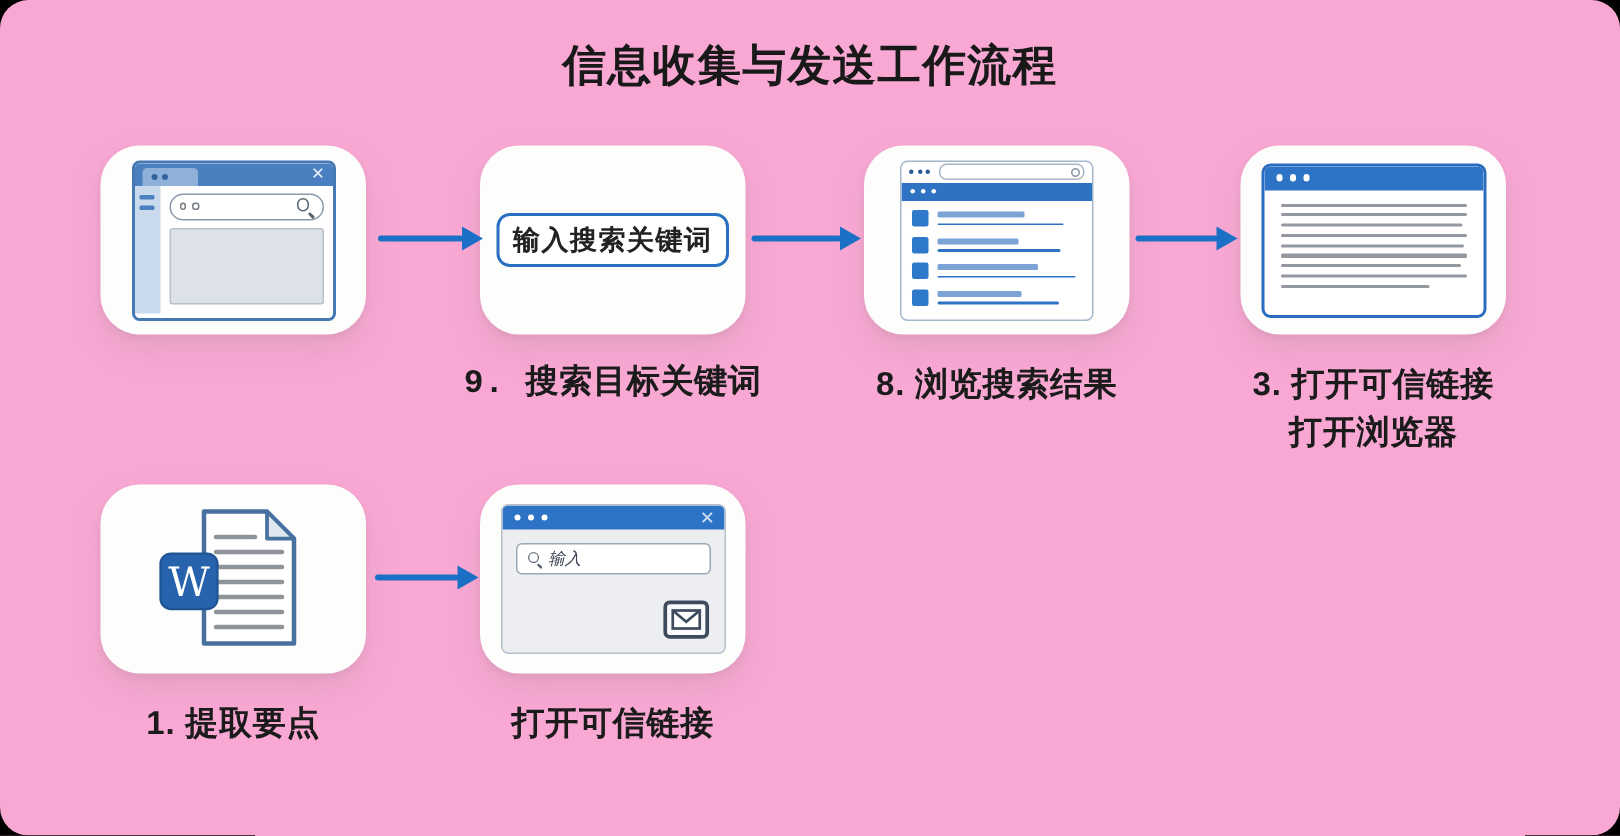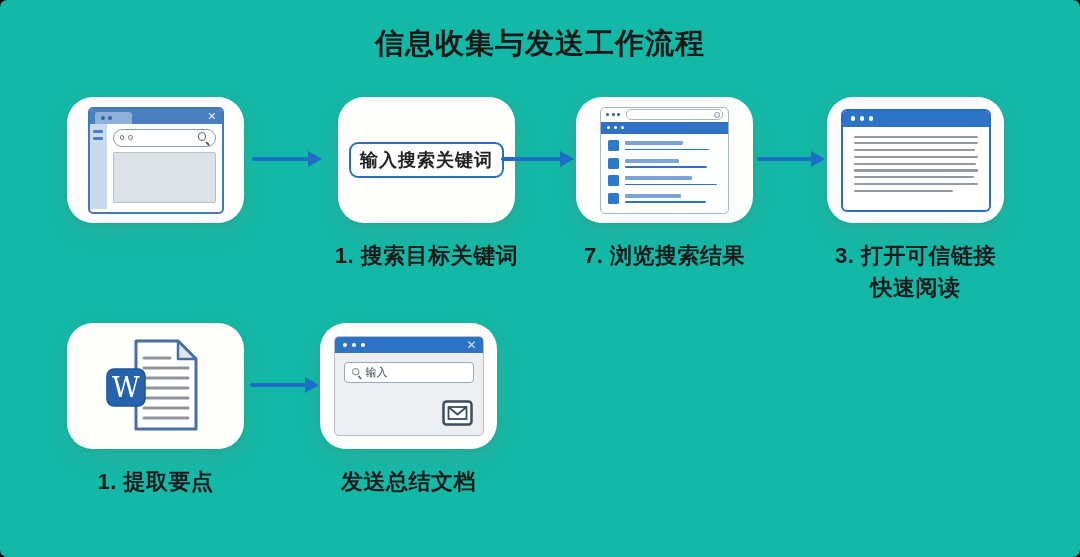--- a/index.html
+++ b/index.html
@@ -1,18 +1,18 @@
 <!DOCTYPE html>
 <html><head>
 <meta charset="utf-8">
 <style>
   html,body{margin:0;padding:0;background:#000;}
   body{font-family:"Liberation Sans","DejaVu Sans",sans-serif;}
   .stage{position:relative;width:1080px;height:557px;background:#000;overflow:hidden;}
-  .frame{position:absolute;inset:0;background:#14b8a6;border-radius:7px;overflow:hidden;}
+  .frame{position:absolute;inset:0;background:#f9a8d4;border-radius:19px;overflow:hidden;}
 
   .title{position:absolute;top:24px;left:0;right:0;text-align:center;
          font-size:29px;font-weight:700;color:#191919;letter-spacing:1px;}
 
   .step{position:absolute;width:177px;}
   .card{width:177px;height:126px;background:#fdfdfc;border-radius:26px;
         box-shadow:0 10px 20px rgba(130,124,112,.16),0 2px 5px rgba(0,0,0,.05);
         display:flex;align-items:center;justify-content:center;}
   .label{position:relative;left:-32px;width:241px;margin-top:17px;text-align:center;
          font-size:22px;font-weight:600;color:#1b1b1b;line-height:32px;letter-spacing:.5px;}
@@ -76,21 +76,21 @@
   .aw-body{padding:9px 11px 0;}
   .aw-line{height:2.2px;background:#94999f;border-radius:1px;margin-bottom:4.6px;}
 
   
   .mw{width:148px;height:98px;background:#eceef1;border:1.5px solid #b6bfca;border-radius:5px;
       position:relative;overflow:hidden;}
   .mw-bar{height:16px;background:#2e74c6;display:flex;align-items:center;gap:4.5px;padding:0 8px;position:relative;}
   .mw-bar i{width:4.5px;height:4.5px;border-radius:50%;background:#fff;}
   .mw-close{position:absolute;right:6px;top:0;line-height:16px;color:#cfe0f4;font-size:12px;}
   .mw-input{margin:9px 9px 0;height:19px;background:#fff;border:1.5px solid #9aa7b5;border-radius:4px;
-      display:flex;align-items:center;padding:0 6px;gap:4px;}
+      display:flex;align-items:center;padding:0 6px;gap:4px;font-style:italic;}
   .mw-input .txt{font-size:11px;color:#3c4552;}
   .mw-env{position:absolute;right:10px;bottom:9px;line-height:0;}
 </style>
 </head>
 <body>
 
 <div class="stage">
   <div class="frame">
 
     <div class="title">信息收集与发送工作流程</div>
@@ -116,26 +116,26 @@
                 <span class="dot"></span>
                 <span class="mag"></span>
               </div>
               <div class="bw-content"></div>
             </div>
           </div>
         </div>
       </div>
     </div>
 
-    <div class="step" style="left:338px;top:97px;">
+    <div class="step" style="left:320px;top:97px;font-family:Liberation Mono, monospace;">
       <div class="card">
         <div class="kw">输入搜索关键词</div>
       </div>
       <div class="label">
-        <div>1. 搜索目标关键词</div>
+        <div>9. 搜索目标关键词</div>
       </div>
     </div>
 
     <div class="step" style="left:576px;top:97px;">
       <div class="card">
         <div class="rw">
           <div class="rw-top">
             <span class="dot"></span>
               <span class="dot"></span>
               <span class="dot"></span>
@@ -170,21 +170,21 @@
           <div class="rw-row">
             <span class="rw-sq"></span>
             <span class="rw-txt">
                 <span class="rw-t" style="width:58%;display:block;"></span>
                 <span class="rw-u" style="width:84%;display:block;"></span>
               </span>
           </div>
         </div>
       </div>
       <div class="label">
-        <div>7. 浏览搜索结果</div>
+        <div>8. 浏览搜索结果</div>
       </div>
     </div>
 
     <div class="step" style="left:827px;top:97px;">
       <div class="card">
         <div class="aw">
           <div class="aw-bar">
               <i></i>
               <i></i>
               <i></i>
@@ -197,21 +197,21 @@
             <div class="aw-line" style="width:99%;"></div>
             <div class="aw-line" style="width:100%;"></div>
             <div class="aw-line" style="width:97%;"></div>
             <div class="aw-line" style="width:100%;"></div>
             <div class="aw-line" style="width:80%;"></div>
           </div>
         </div>
       </div>
       <div class="label">
         <div>3. 打开可信链接</div>
-        <div>快速阅读</div>
+        <div>打开浏览器</div>
       </div>
     </div>
 
     <div class="step" style="left:67px;top:323px;">
       <div class="card">
         <svg width="104" height="98" viewBox="0 0 104 98">
           <path d="M32,4 h42 l18,18 v70 h-60 z" fill="#ffffff" stroke="#48709f" stroke-width="3" stroke-linejoin="round"></path>
           <path d="M74,4 l18,18 h-18 z" fill="#dfe7f0" stroke="#48709f" stroke-width="2.5" stroke-linejoin="round"></path>
           <line x1="40" y1="21" x2="66" y2="21" stroke="#8f949b" stroke-width="3" stroke-linecap="round"></line>
           <line x1="40" y1="31" x2="84" y2="31" stroke="#8f949b" stroke-width="3" stroke-linecap="round"></line>
@@ -245,21 +245,21 @@
           <div class="mw-env">
             <svg width="31" height="26" viewBox="0 0 31 26">
               <rect x="1.5" y="1.5" width="28" height="23" rx="3" fill="#fafbfc" stroke="#3d4b5c" stroke-width="2.5"></rect>
               <rect x="6.5" y="7" width="18" height="12" fill="#ffffff" stroke="#3d4b5c" stroke-width="1.8"></rect>
               <path d="M6.5,7 L15.5,14.5 L24.5,7" fill="none" stroke="#3d4b5c" stroke-width="1.8"></path>
             </svg>
           </div>
         </div>
       </div>
       <div class="label">
-        <div>发送总结文档</div>
+        <div>打开可信链接</div>
       </div>
     </div>
 
     <div class="arrow" style="left:252px;top:157px;width:57px;"></div>
     <div class="arrow" style="left:501px;top:157px;width:60px;"></div>
     <div class="arrow" style="left:757px;top:157px;width:55px;"></div>
     <div class="arrow" style="left:250px;top:383px;width:56px;"></div>
 
   </div>
 </div>

